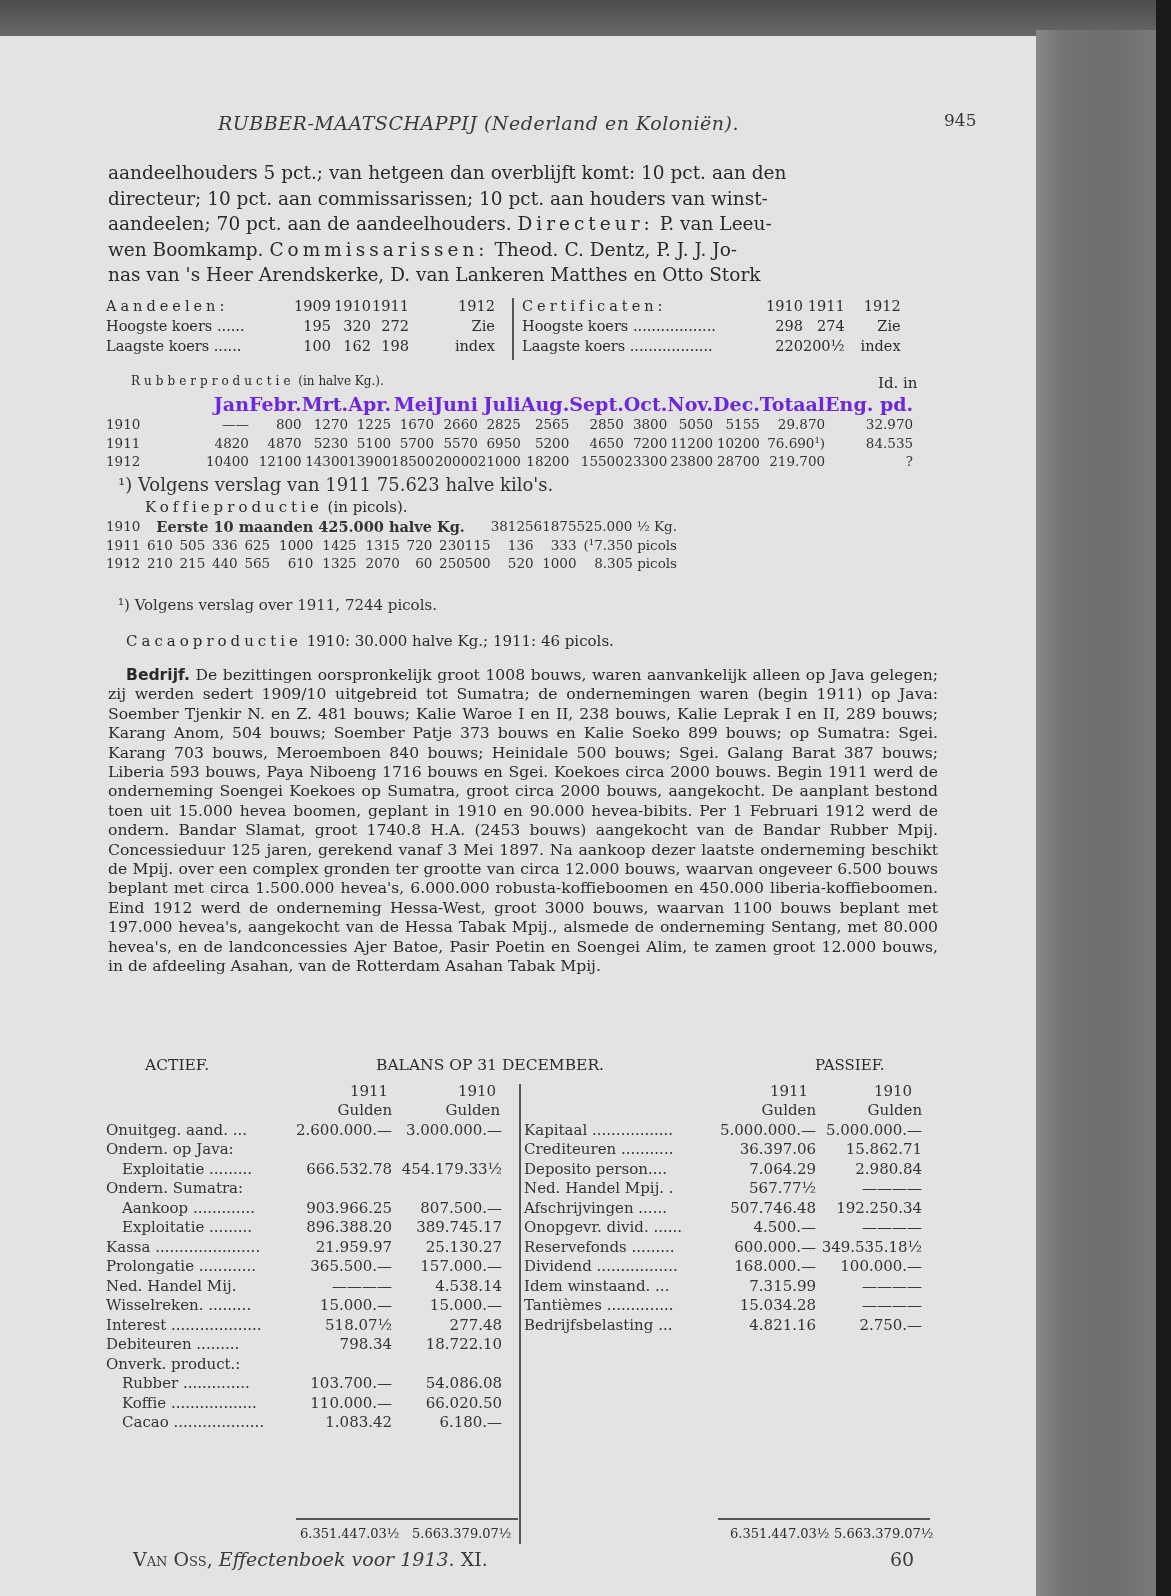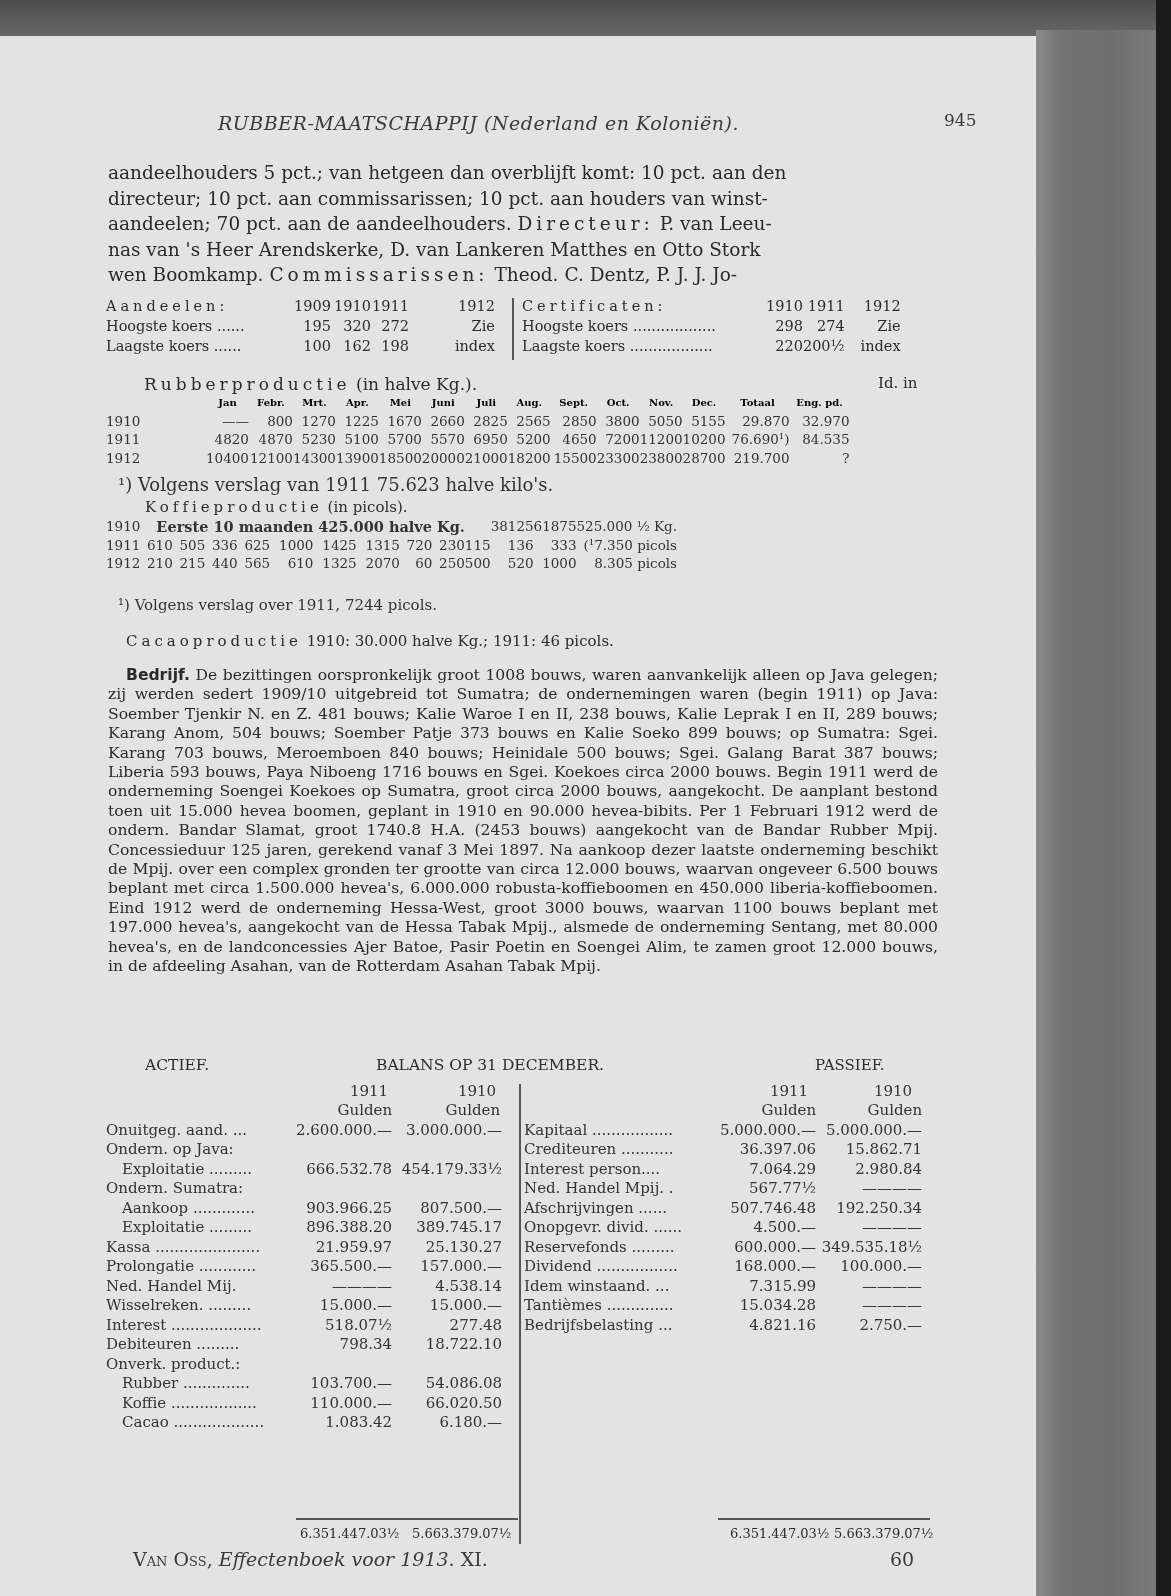--- a/index.html
+++ b/index.html
@@ -13,21 +13,21 @@
   .pgnum{font-size:17px;color:#3a3a3a;}
   .para{position:absolute;left:108px;width:830px;font-size:18.5px;line-height:25.5px;text-align:justify;color:#2a2a2a;}
   .para span.sp{letter-spacing:4px;}
   .small{font-size:14px;color:#333;}
   table{border-collapse:collapse;}
   td{padding:0;white-space:nowrap;}
   .tbl-koers td{font-size:14.5px;height:20px;}
   .sp4{letter-spacing:4px;margin-top:34px;}
   .num{text-align:right;}
   .prod td{font-size:13.5px;height:18.5px;color:#333;}
-  .prod .hd td{font-family:"DejaVu Serif",serif;font-size:10px;font-weight:bold;color:#000000;text-align:center;}
+  .prod .hd td{font-family:"DejaVu Serif",serif;font-size:19px;font-weight:bold;color:#6d28d9;}
   .bal td{font-size:15px;height:19.5px;color:#333;}
   .vline{position:absolute;width:2px;background:#555;}
   .hline{position:absolute;height:2px;background:#555;}
   .bold{font-weight:bold;font-family:"DejaVu Sans",sans-serif;}
   .footer{font-size:19px;color:#3a3a3a;}
 </style>
 </head>
 <body>
 
 <div class="scan-top"></div>
@@ -36,22 +36,22 @@
 
 <div class="page">
 
   <div class="abs hdr" style="left:218px;top:76px;">RUBBER-MAATSCHAPPIJ (Nederland en Koloniën).</div>
   <div class="abs pgnum" style="left:944px;top:74px;">945</div>
 
   <div class="para" style="top:124px;">
     <div>aandeelhouders 5 pct.; van hetgeen dan overblijft komt: 10 pct. aan den</div>
     <div>directeur; 10 pct. aan commissarissen; 10 pct. aan houders van winst-</div>
     <div><span>aandeelen; 70 pct. aan de aandeelhouders.</span> <span class="sp">Directeur:</span> <span>P. van Leeu-</span></div>
+    <div><span>wen Boomkamp.</span> <span class="sp">Commissarissen:</span> <span>Theod. C. Dentz, P. J. J. Jo-</span></div>
     <div>nas van 's Heer Arendskerke, D. van Lankeren Matthes en Otto Stork</div>
-    <div><span>wen Boomkamp.</span> <span class="sp">Commissarissen:</span> <span>Theod. C. Dentz, P. J. J. Jo-</span></div>
   </div>
 
   <table class="abs tbl-koers" style="left:106px;top:260px;">
     <tbody>
         <tr>
       <td class="sp4" style="width:188px;">Aandeelen:</td>
       <td class="num" style="width:34px;">1909</td>
       <td class="num" style="width:40px;">1910</td>
       <td class="num" style="width:38px;">1911</td>
       <td class="num" style="width:86px;">1912</td>
@@ -89,21 +89,21 @@
     </tr>
     <tr>
       <td>Laagste koers ..................</td>
       <td class="num">220</td>
       <td class="num">200½</td>
       <td class="num">index</td>
     </tr>
   </tbody>
     </table>
 
-  <div class="abs" style="left:144px;top:338px;font-size:17px;">
+  <div class="abs" style="left:131px;top:338px;font-size:12px;">
     <span class="sp4">Rubberproductie</span> <span>(in halve Kg.).</span>
   </div>
   <div class="abs" style="left:878px;top:338px;font-size:15px;">Id. in</div>
   <table class="abs prod" style="left:106px;top:357px;">
     <tbody>
         <tr class="hd">
       <td style="width:100px;"></td>
       <td class="num" style="width:33px;">Jan</td>
       <td class="num" style="width:44px;">Febr.</td>
       <td class="num" style="width:38px;">Mrt.</td>
@@ -346,21 +346,21 @@
           <td>Kapitaal .................</td>
           <td class="num">5.000.000.—</td>
           <td class="num">5.000.000.—</td>
         </tr>
     <tr>
           <td>Crediteuren ...........</td>
           <td class="num">36.397.06</td>
           <td class="num">15.862.71</td>
         </tr>
     <tr>
-          <td>Interest person....</td>
+          <td>Deposito person....</td>
           <td class="num">7.064.29</td>
           <td class="num">2.980.84</td>
         </tr>
     <tr>
           <td>Ned. Handel Mpij. .</td>
           <td class="num">567.77½</td>
           <td class="num">————</td>
         </tr>
     <tr>
           <td>Afschrijvingen ......</td>

